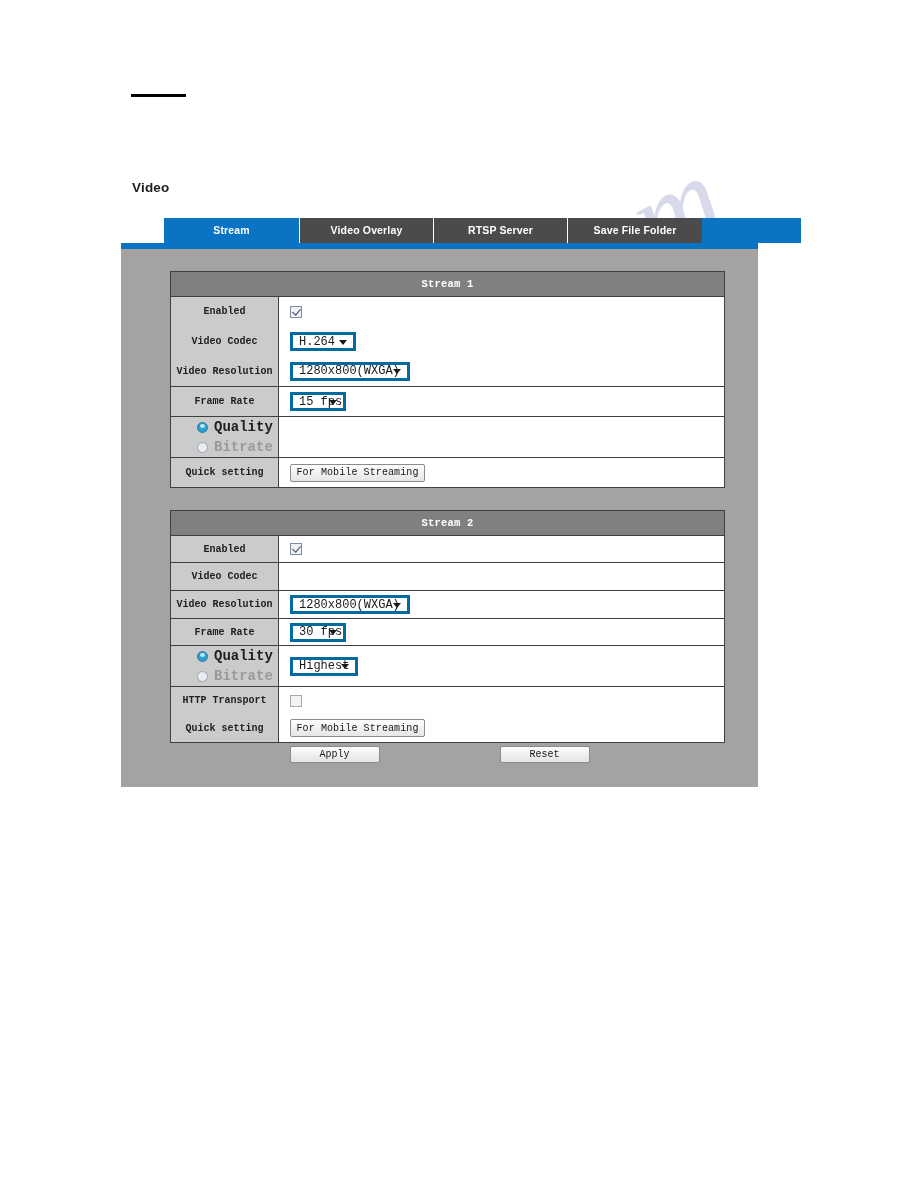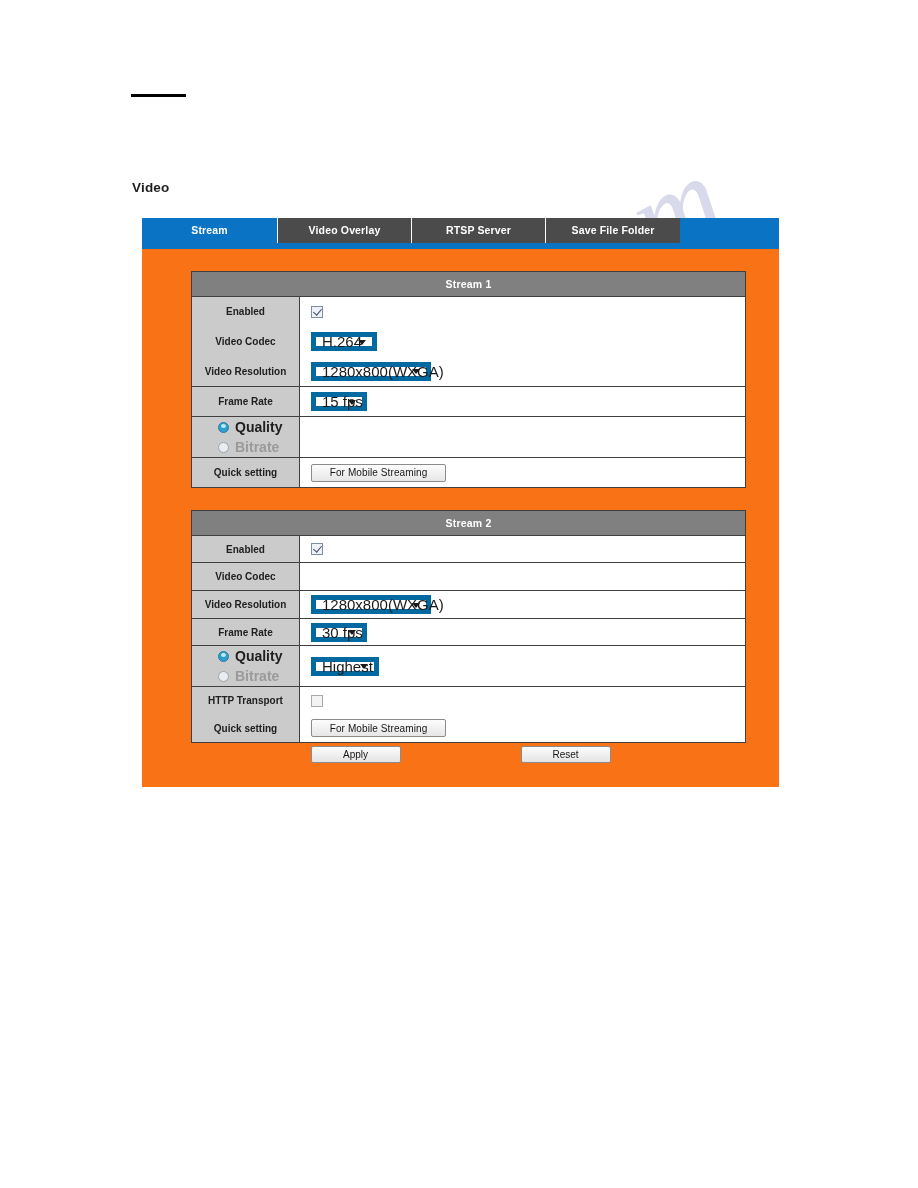--- a/index.html
+++ b/index.html
@@ -32,24 +32,25 @@
     top: 180px;
     font-size: 13.5px;
     font-weight: bold;
     color: #1d1d1d;
     letter-spacing: .2px;
   }
 
   
   .app-frame {
     position: absolute;
-    left: 142px;
+    left: 121px;
     top: 218px;
     width: 637px;
     height: 434px;
+    padding-left: 43px;
   }
 
   
   .tabbar {
     position: relative;
     height: 25px;
     background: #0b73c4;
     display: flex;
     align-items: stretch;
   }
@@ -83,22 +84,23 @@
   }
   .tab.last { border-right: none; }
 
   
   .panel {
     position: absolute;
     left: 0;
     top: 31px;
     width: 637px;
     height: 538px;
-    background: #f97316;
-    box-sizing: border-box;
+    background: #a3a3a3;
+    box-sizing: border-box;
+    font-family: Liberation Mono, monospace;
   }
 
   
   .block {
     position: absolute;
     left: 49px;
     width: 555px;
     border: 1px solid #3f3f3f;
     box-sizing: border-box;
     background: #ffffff;
@@ -206,25 +208,25 @@
     transform: rotate(40deg);
   }
   .checkbox.plain {
     border: 1px solid #a9a9a9;
     background: #f3f3f3;
   }
 
   .select {
     height: 19px;
     background: #ffffff;
-    border: 5px solid #0369a1;
+    border: 3px solid #0369a1;
     box-sizing: border-box;
     display: inline-flex;
     align-items: center;
-    font-size: 15px;
+    font-size: 12px;
     color: #1a1a1a;
     padding: 0 4px 0 6px;
     position: relative;
   }
   .select .sel-text { margin-right: 14px; white-space: nowrap; }
   .select .caret {
     position: absolute;
     right: 6px;
     top: 50%;
     margin-top: -2px;

